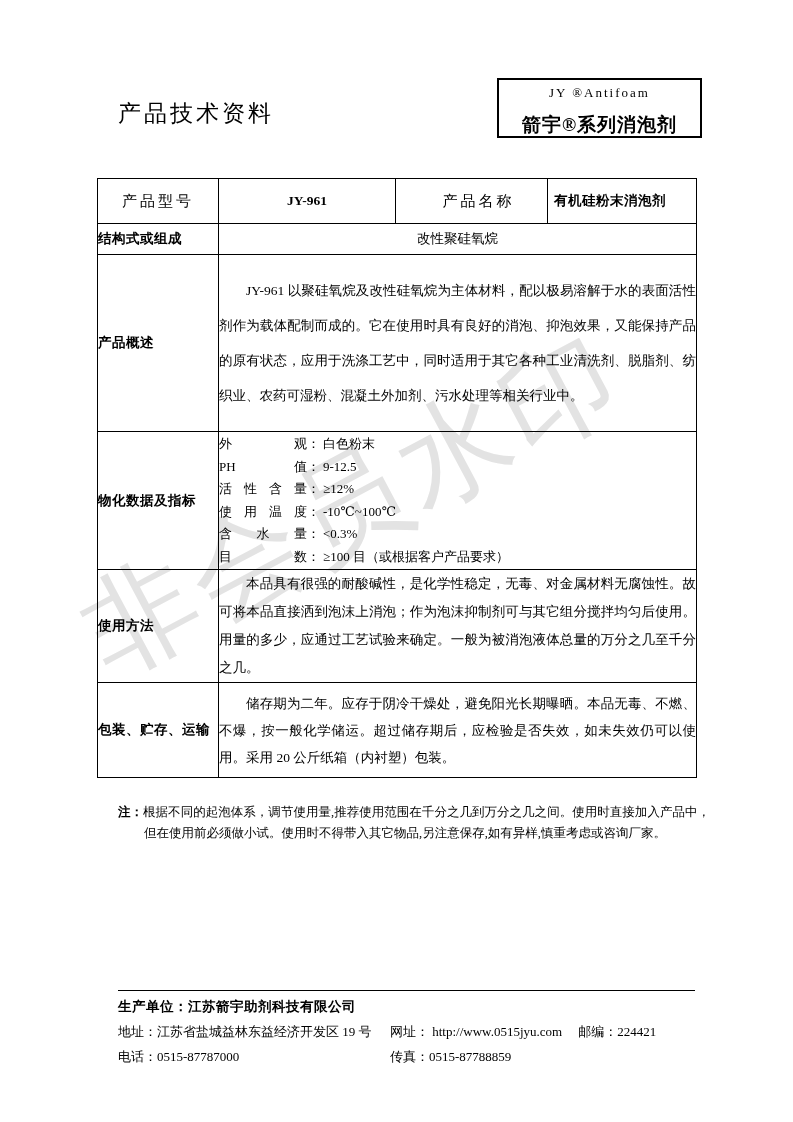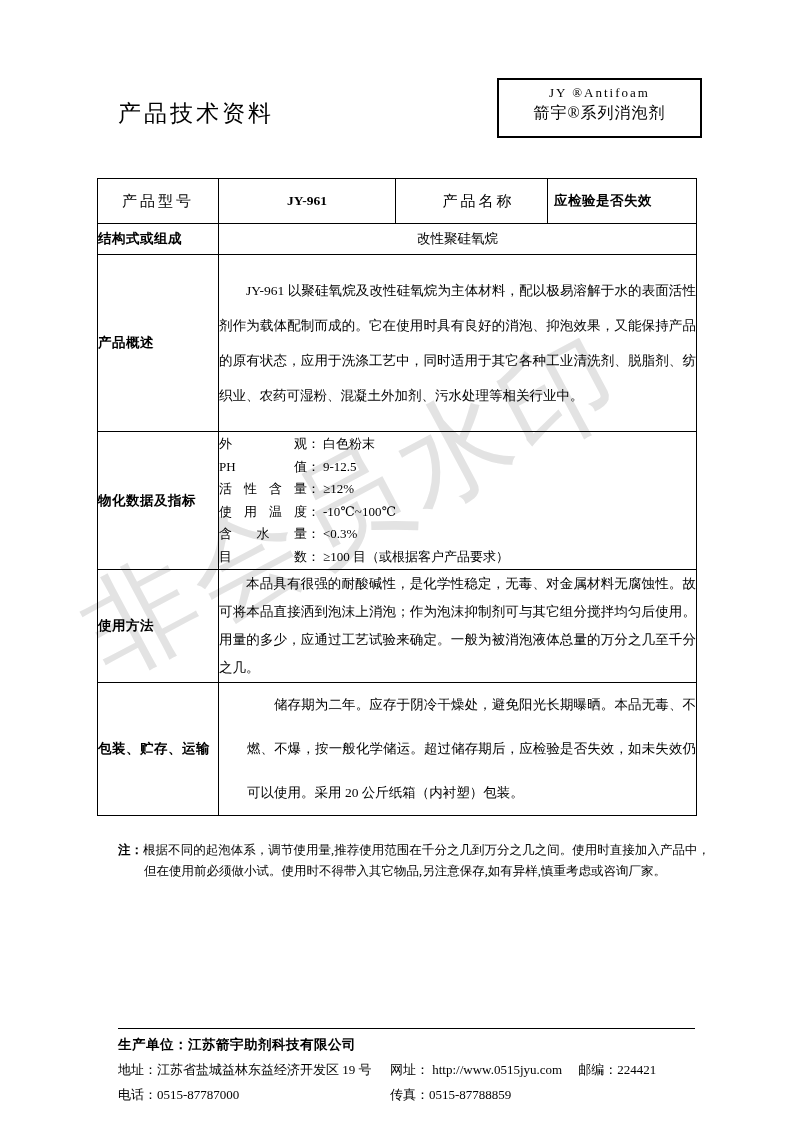--- a/index.html
+++ b/index.html
@@ -46,21 +46,21 @@
     position: absolute;
     left: 400px;
     top: 78px;
     width: 205px;
     height: 60px;
     border: 2px solid #000;
     text-align: center;
     box-sizing: border-box;
   }
   .brand-line1 { font-size: 13px; margin-top: 5px; letter-spacing: 2px; }
-  .brand-line2 { font-size: 16px; font-weight: normal; margin-top: 2px; letter-spacing: 1px; }
+  .brand-line2 { font-size: 19px; font-weight: bold; margin-top: 11px; letter-spacing: 1px; }
   
   table.main-table {
     margin-top: 36px;
     width: 599px;
     border-collapse: collapse;
     table-layout: fixed;
   }
   table.main-table td {
     border: 1.5px solid #000;
     padding: 0;
@@ -86,21 +86,21 @@
   .comp-value { font-size: 13.5px; text-align: center; }
   .body-cell { padding: 2px 10px 2px 12px; }
   .para {
     font-size: 13.5px;
     text-indent: 2em;
     text-align: justify;
     margin: 0;
   }
   .para.overview  { line-height: 35px; }
   .para.usage     { line-height: 28px; }
-  .para.packaging { line-height: 44px; margin-left: 28px; }
+  .para.packaging { line-height: 27px; }
   .spec-line { font-size: 13px; line-height: 22.5px; white-space: nowrap; }
   .spec-name {
     display: inline-block;
     width: 88px;
     text-align: justify;
     text-align-last: justify;
   }
   .spec-value { padding-left: 3px; }
   
   .note {
@@ -148,21 +148,21 @@
         <col class="c1">
           <col class="c2">
           <col class="c3">
           <col class="c4">
       </colgroup>
       <tbody>
           <tr>
         <td class="hdr-label">产品型号</td>
         <td class="hdr-value">JY-961</td>
         <td class="hdr-label left">产品名称</td>
-        <td class="hdr-value left">应检验是否失效</td>
+        <td class="hdr-value left">有机硅粉末消泡剂</td>
       </tr>
       <tr class="comp-row">
         <td class="row-label">结构式或组成</td>
         <td class="comp-value" colspan="3">改性聚硅氧烷</td>
       </tr>
       <tr>
         <td class="row-label" style="height:176px;">产品概述</td>
         <td class="body-cell" colspan="3">
           <p class="para overview">JY-961 以聚硅氧烷及改性硅氧烷为主体材料，配以极易溶解于水的表面活性剂作为载体配制而成的。它在使用时具有良好的消泡、抑泡效果，又能保持产品的原有状态，应用于洗涤工艺中，同时适用于其它各种工业清洗剂、脱脂剂、纺织业、农药可湿粉、混凝土外加剂、污水处理等相关行业中。</p>
         </td>

